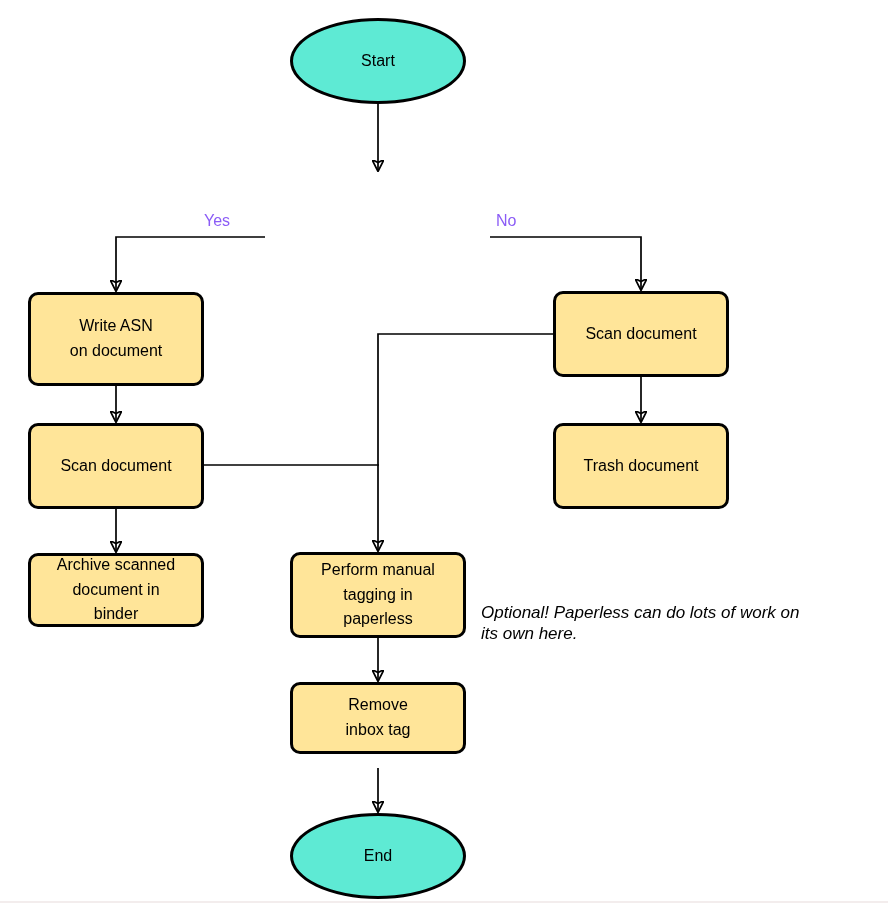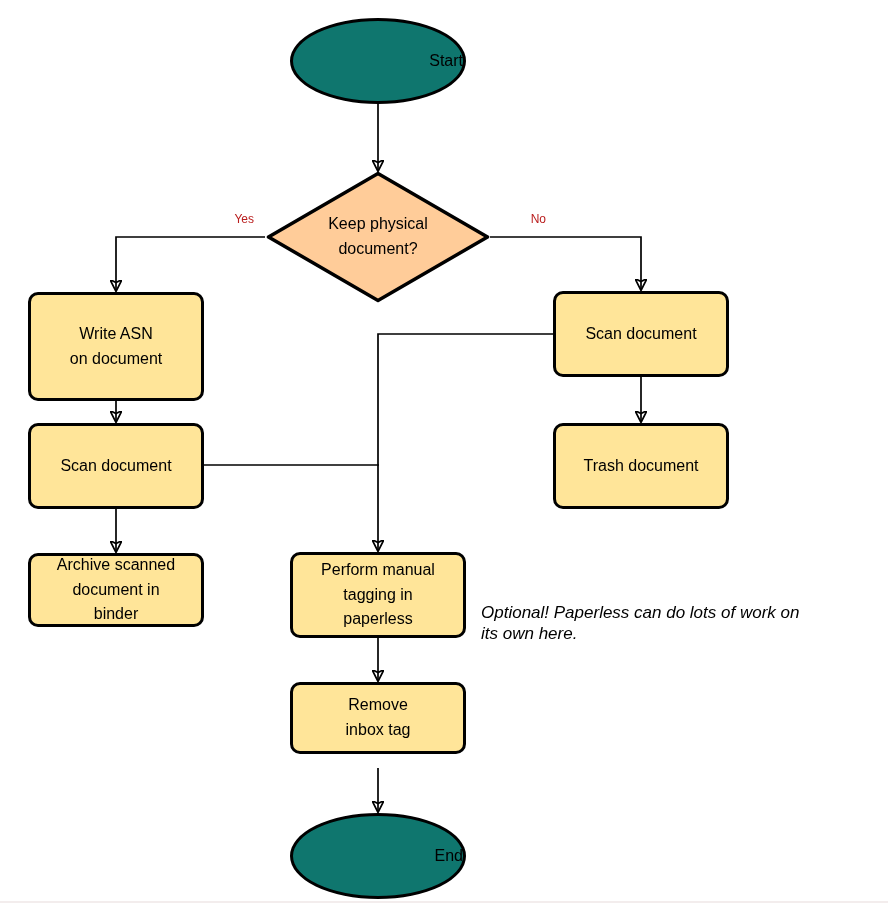--- a/index.html
+++ b/index.html
@@ -7,28 +7,28 @@
   .canvas{position:relative;width:888px;height:907px;background:#fff;overflow:hidden;}
   .edges{position:absolute;left:0;top:0;z-index:1;}
   .edges path{stroke:#000000;stroke-width:1.7;fill:none;}
   .node{
     position:absolute;z-index:2;box-sizing:border-box;
     display:flex;align-items:center;justify-content:center;
     text-align:center;font-size:16px;line-height:1.55;
     white-space:pre-line;color:#000;
   }
   .process{background:#FFE599;border:3px solid #000;border-radius:10px;}
-  .terminator{background:#0f766e;border:3.5px solid #000;border-radius:50%;justify-content:flex-end;}
+  .terminator{background:#5eead4;border:3.5px solid #000;border-radius:50%;}
   .decision{background:transparent;border:none;}
   .decision .dshape{position:absolute;left:0;top:0;width:100%;height:100%;}
   .decision polygon{fill:#FFCC99;stroke:#000;stroke-width:3.5;stroke-linejoin:round;}
   .decision .nlabel{position:relative;z-index:1;}
   .edge-label{
-    position:absolute;z-index:3;width:50px;text-align:right;
-    font-size:12px;color:#b91c1c;
+    position:absolute;z-index:3;width:50px;text-align:left;
+    font-size:16px;color:#8b5cf6;
   }
   .annotation{
     position:absolute;z-index:3;font-size:17px;font-style:italic;
     line-height:1.25;white-space:pre-line;color:#000;
   }
   .bottom-divider{
     position:absolute;left:0;top:901px;width:888px;height:2px;
     background:#f3eded;z-index:0;
   }
 </style>
@@ -52,32 +52,25 @@
     <path d="M553,334 L378,334 L378,550" marker-end="url(#arrow)"></path>
     <path d="M204,465 L379,465"></path>
     <path d="M378,638 L378,680" marker-end="url(#arrow)"></path>
     <path d="M378,768 L378,811" marker-end="url(#arrow)"></path>
   </svg>
 
   <div class="node terminator" style="left:290px;top:18px;width:176px;height:86px;">
     <span class="nlabel">Start</span>
   </div>
 
-  <div class="node decision" style="left:265px;top:171px;width:226px;height:132px;">
-    <svg class="dshape" viewBox="0 0 226 132">
-      <polygon points="113,2.5 222.5,66 113,129.5 3.5,66"></polygon>
-    </svg>
-    <span class="nlabel">Keep physical
-document?</span>
-  </div>
 
   <div class="edge-label" style="left:204px;top:212px;">Yes</div>
   <div class="edge-label" style="left:496px;top:212px;">No</div>
 
-  <div class="node process" style="left:28px;top:292px;width:176px;height:109px;">
+  <div class="node process" style="left:28px;top:292px;width:176px;height:94px;">
     <span class="nlabel">Write ASN
 on document</span>
   </div>
 
   <div class="node process" style="left:28px;top:423px;width:176px;height:86px;">
     <span class="nlabel">Scan document</span>
   </div>
 
   <div class="node process" style="left:28px;top:553px;width:176px;height:74px;">
     <span class="nlabel">Archive scanned

